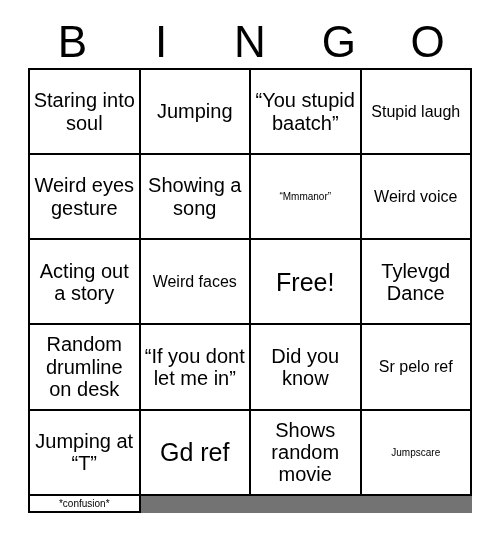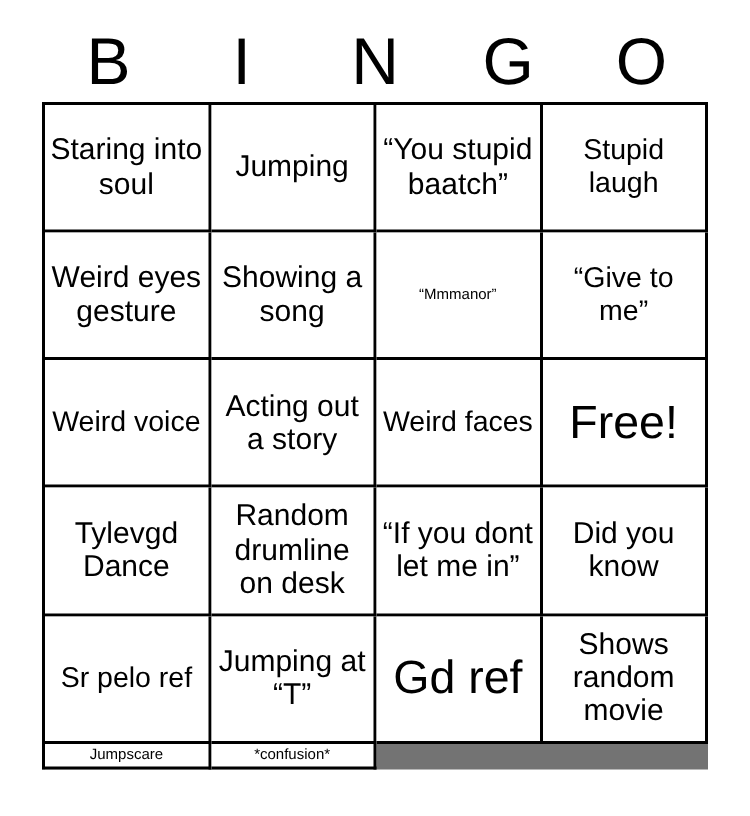--- a/index.html
+++ b/index.html
@@ -69,22 +69,22 @@
     background: #ffffff;
   }
   .cell .cell-text {
     display: block;
     line-height: 1.12;
     width: 100%;
     word-wrap: break-word;
   }
 
   
-  .fs-xl  .cell-text { font-size: 31px; }
-  .fs-lg  .cell-text { font-size: 19px; }
+  .fs-xl  .cell-text { font-size: 25px; }
+  .fs-lg  .cell-text { font-size: 16px; }
   .fs-md  .cell-text { font-size: 20px; }
   .fs-sm  .cell-text { font-size: 17px; }
   .fs-xs  .cell-text { font-size: 10px; }
 </style>
 </head>
 <body>
 
 <div id="card">
 
   <div id="bingo-header">
@@ -109,23 +109,20 @@
         <span class="cell-text">Stupid laugh</span>
       </div>
       <div class="cell fs-md">
         <span class="cell-text">Weird eyes gesture</span>
       </div>
       <div class="cell fs-md">
         <span class="cell-text">Showing a song</span>
       </div>
       <div class="cell fs-xs">
         <span class="cell-text">“Mmmanor”</span>
-      </div>
-      <div class="cell fs-lg">
-        <span class="cell-text">“Give to me”</span>
       </div>
       <div class="cell fs-lg">
         <span class="cell-text">Weird voice</span>
       </div>
       <div class="cell fs-md">
         <span class="cell-text">Acting out a story</span>
       </div>
       <div class="cell fs-lg">
         <span class="cell-text">Weird faces</span>
       </div>

